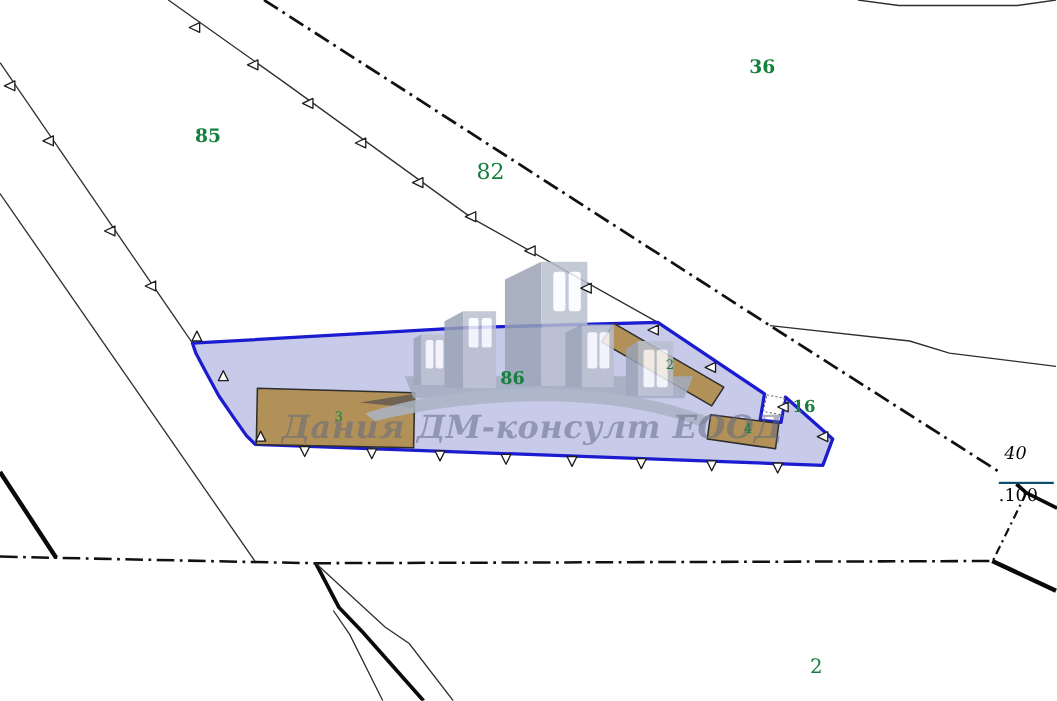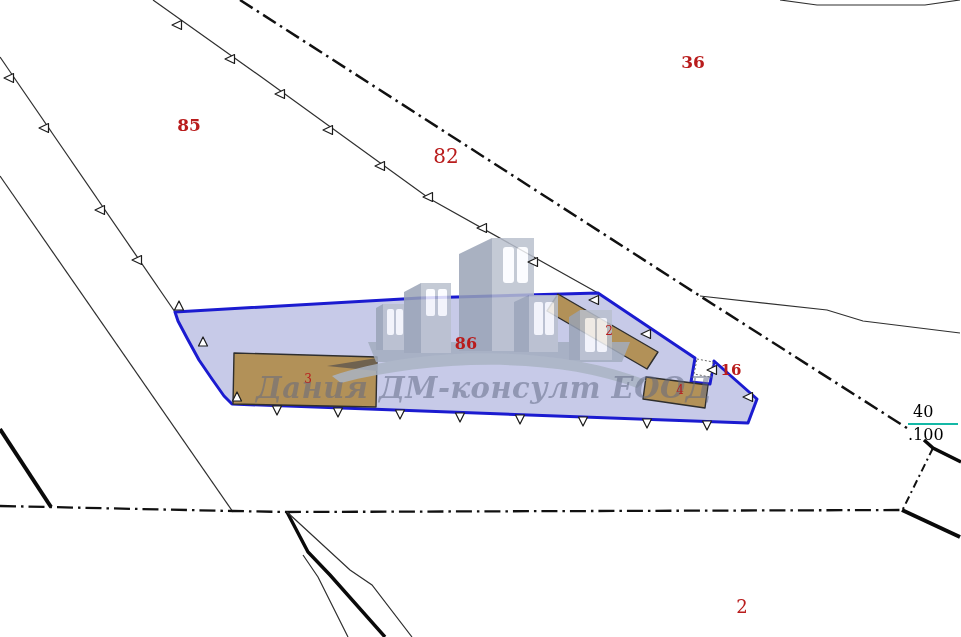--- a/index.html
+++ b/index.html
@@ -19,36 +19,36 @@
   .building{fill:var(--building-fill,#b29158);stroke:var(--building-stroke,#2e2e2e);stroke-width:1.4;stroke-linejoin:round;}
   .bshadow{fill:#6f6250;stroke:none;}
   .notch-sq{fill:#ffffff;stroke:#6b6b6b;stroke-width:1;stroke-dasharray:2 2;}
   .marker{fill:#ffffff;stroke:#1c1c1c;stroke-width:1.2;stroke-linejoin:round;}
   .wm-side{fill:#99a3b6;}
   .wm-front{fill:#b9c0ce;}
   .wm-door{fill:#fbfcff;}
   .wm-band{fill:#a3adbf;}
   .wm-swoosh{fill:#aab4c4;}
   
-  .lbl{position:absolute;z-index:4;color:#b91c1c;transform:translate(-50%,-50%);white-space:nowrap;line-height:1;}
+  .lbl{position:absolute;z-index:4;color:#15803d;transform:translate(-50%,-50%);white-space:nowrap;line-height:1;}
   .lbl-bold{font-weight:bold;}
   #lbl-85{left:189px;top:125px;font-size:17px;}
   #lbl-82{left:446px;top:156px;font-size:20px;}
   #lbl-36{left:693px;top:62px;font-size:17px;}
   #lbl-86{left:466px;top:344px;font-size:16px;}
   #lbl-16{left:695px;top:370px;font-size:15px;margin-left:36px;}
   #lbl-p2{left:742px;top:607px;font-size:18px;}
   #lbl-b2{left:609px;top:331px;font-size:12px;}
   #lbl-b3{left:308px;top:379px;font-size:12px;}
   #lbl-b4{left:680px;top:390px;font-size:12px;}
   #point-label{
     position:absolute;left:908px;top:403px;width:50px;z-index:4;
     font-size:16px;color:#000;line-height:1.1;
   }
-  #point-label .num{border-bottom:2px solid #14b8a6;padding-left:5px;padding-bottom:2px;}
+  #point-label .num{border-bottom:2px solid #0c4a6e;padding-left:5px;padding-bottom:17px;font-style:italic;}
   #point-label .elev{padding-top:1px;}
   #watermark-text{
     position:absolute;left:484px;top:388px;z-index:3;
     transform:translate(-50%,-50%);
     font-size:29px;font-style:italic;font-weight:bold;letter-spacing:.5px;
     color:rgba(96,103,130,0.52);white-space:nowrap;
   }
 </style>
 </head>
 <body>

